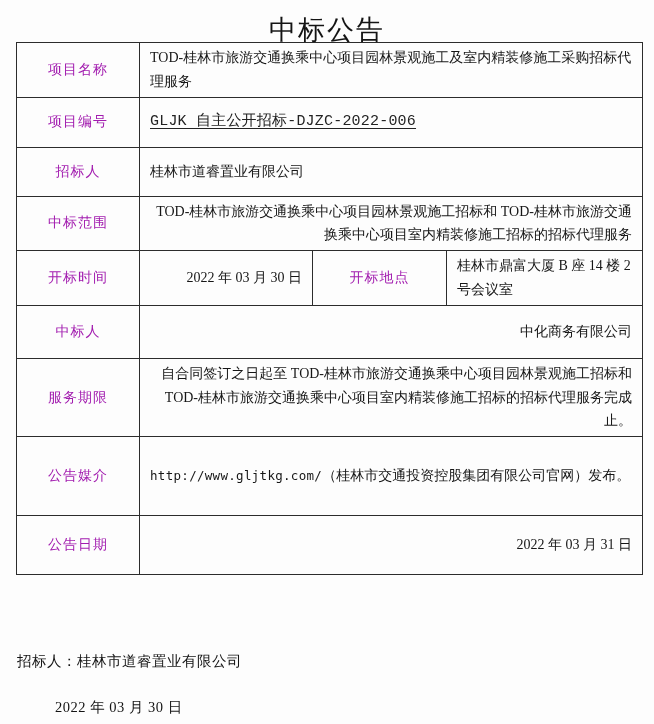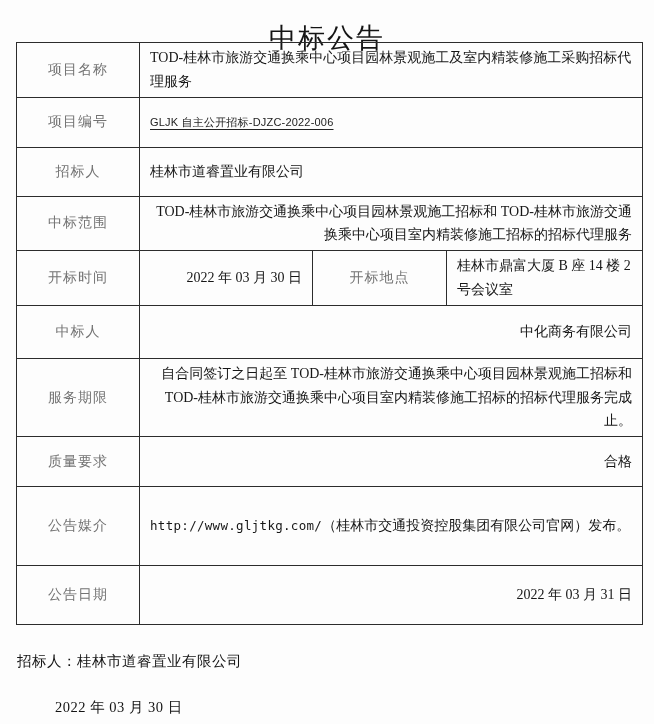--- a/index.html
+++ b/index.html
@@ -6,21 +6,21 @@
   .page{
     position:relative;
     width:654px;height:724px;
     background:#fdfdfd;
     font-family:"Liberation Serif","DejaVu Serif",serif;
     color:#161616;
     overflow:hidden;
   }
   .title{
     position:absolute;top:4px;left:0;right:0;
-    margin:16px;
+    margin:8px;
     text-align:center;
     font-size:27px;
     font-weight:500;
     letter-spacing:2px;
     color:#141414;
   }
   table.ann{
     position:absolute;left:16px;top:42px;
     width:626px;
     border-collapse:collapse;
@@ -29,28 +29,28 @@
   table.ann td{
     border:1.6px solid #2c2c2c;
     font-size:14px;
     line-height:1.7;
     vertical-align:middle;
     overflow:hidden;
   }
   td.lbl{
     text-align:center;
     letter-spacing:1px;
-    color:#737373;
+    color:#a21caf;
   }
   td.val{padding:3px 10px;}
   td.val.left{text-align:left;}
   td.val.center{text-align:right;}
   .proj-num{
-    font-family:Liberation Sans, sans-serif;
-    font-size:11px;
+    font-family:Liberation Mono, monospace;
+    font-size:15px;
     text-decoration:underline;
     text-underline-offset:3px;
     color:#222;
     letter-spacing:0.2px;
   }
   .url{
     font-family:"DejaVu Sans Mono","Liberation Mono",monospace;
     font-size:12.5px;
     letter-spacing:0.3px;
     margin-top:12px;
@@ -121,24 +121,20 @@
       <td class="lbl">中标人</td>
       <td class="val center" colspan="3">中化商务有限公司</td>
     </tr>
 
 
     <tr class="h51">
       <td class="lbl">服务期限</td>
       <td class="val center" colspan="3">自合同签订之日起至 TOD-桂林市旅游交通换乘中心项目园林景观施工招标和 TOD-桂林市旅游交通换乘中心项目室内精装修施工招标的招标代理服务完成止。</td>
     </tr>
 
-    <tr class="h50">
-      <td class="lbl">质量要求</td>
-      <td class="val center" colspan="3">合格</td>
-    </tr>
 
     <tr class="h79">
       <td class="lbl">公告媒介</td>
       <td class="val left" colspan="3">
         <span class="url">http://www.gljtkg.com/</span><span>（桂林市交通投资控股集团有限公司官网）发布。</span>
       </td>
     </tr>
 
     <tr class="h59">
       <td class="lbl">公告日期</td>

